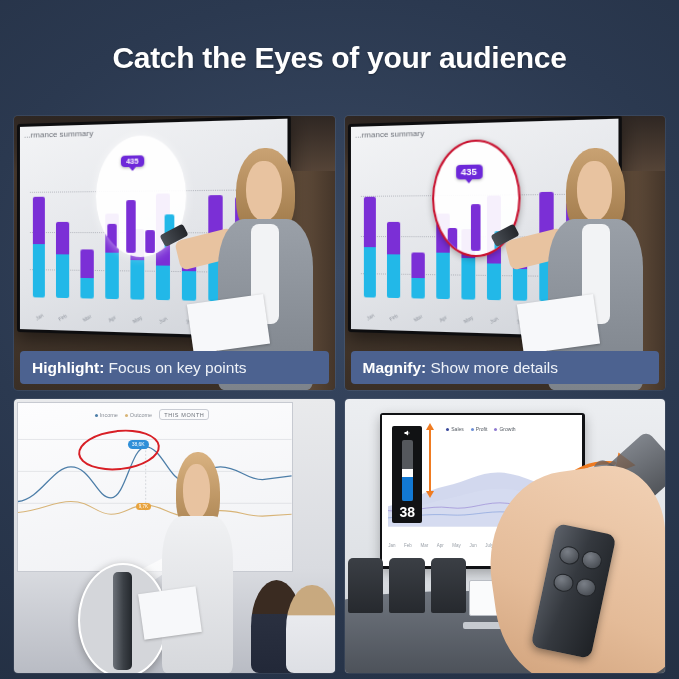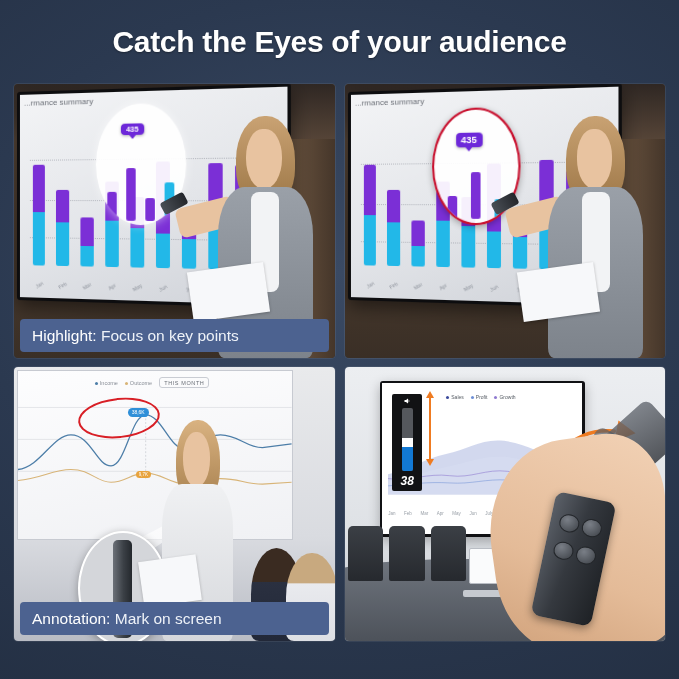--- a/index.html
+++ b/index.html
@@ -4,21 +4,21 @@
 <style>
   * { box-sizing: border-box; margin: 0; padding: 0; }
   html, body { width: 679px; height: 679px; overflow: hidden; }
   body {
     font-family: "Liberation Sans", sans-serif;
     background: radial-gradient(ellipse 120% 90% at 50% 40%, #3a4a64 0%, #2b3950 45%, #202b3d 100%);
   }
 
   
   .hero {
-    height: 84px;
+    height: 116px;
     display: flex; flex-direction: column;
     align-items: center; justify-content: center;
     gap: 2px;
   }
   .hero-line {
     color: #ffffff;
     font-weight: bold;
     font-size: 30px;
     letter-spacing: -0.3px;
     line-height: 1.12;
@@ -49,21 +49,21 @@
     left: 6px; right: 6px; bottom: 6px;
     background: #4c6290;
     border-radius: 4px;
     padding: 7px 12px;
     color: #fff;
     font-size: 15.5px;
     line-height: 1.25;
     white-space: nowrap;
     overflow: hidden;
   }
-  .caption b { font-weight: normal; }
+  .caption b { font-weight: bold; }
   .caption span { font-weight: normal; color: #eef2f8; }
 
   
   .office-bg {
     position: absolute; inset: 0;
     background:
       linear-gradient(180deg,#5d4a3a 0%,#4a3a2d 55%,#3a2f26 100%);
   }
   .office-bg::after{
     content:""; position:absolute; right:0; top:0; width:26%; height:100%;
@@ -239,21 +239,21 @@
     background:#111214; border-radius:2px;
     display:flex; flex-direction:column; align-items:center;
     padding:3px 0; color:#fff;
   }
   .vol-track {
     position:relative; width:38%; flex:1; background:#55585d; border-radius:2px;
     margin:3px 0; overflow:hidden;
   }
   .vol-fill { position:absolute; left:0; right:0; bottom:0; height:38%; background:#1279d4; }
   .vol-knob { position:absolute; left:0; right:0; bottom:38%; height:14%; background:#fff; }
-  .vol-num { font-size:12px; font-weight:bold;font-style:italic; }
+  .vol-num { font-size:14px; font-weight:bold; }
   .arrow-v {
     position:absolute; left:23.5%; top:9%; width:2px; height:42%;
     background:#ef7b21;
   }
   .arrow-v::before, .arrow-v::after {
     content:""; position:absolute; left:50%; transform:translateX(-50%);
     border-left:4.5px solid transparent; border-right:4.5px solid transparent;
   }
   .arrow-v::before { top:-6px; border-bottom:7px solid #ef7b21; }
   .arrow-v::after { bottom:-6px; border-top:7px solid #ef7b21; }
@@ -499,20 +499,23 @@
         <div class="pointer"></div>
         <div class="p-arm"></div>
         <div class="p-hair"></div>
         <div class="p-face"></div>
         <div class="p-body"></div>
         <div class="p-shirt"></div>
         <div class="p-paper"></div>
       </div>
     </div>
 
+    <div class="caption">
+      <b>Magnify:</b><span> Show more details</span>
+    </div>
   </div>
 
   <div class="panel">
     <div class="scene">
       <div class="room3"></div>
 
       <div class="board">
         <div class="board-top">
           <span>
             <i class="legend-dot" style="background:#4d7ea8"></i><span>Income</span>
@@ -549,23 +552,20 @@
         <div class="p-hair" style="background:linear-gradient(180deg,#d9b281,#a8814f)"></div>
         <div class="p-face"></div>
         <div class="p-body" style="background:linear-gradient(180deg,#f0f1f3,#d6d8dc)"></div>
         <div class="p-paper"></div>
       </div>
 
       <div class="aud" style="right:10%; bottom:0; width:16%; height:34%; background:linear-gradient(180deg,#3a2b21 0%,#3a2b21 36%,#2a3040 37%,#222838 100%);"></div>
       <div class="aud" style="right:-1%; bottom:0; width:16%; height:32%; background:linear-gradient(180deg,#c8a97f 0%,#c8a97f 34%,#e9eaee 35%,#dddfe4 100%);"></div>
     </div>
 
-    <div class="caption">
-      <b>Annotation:</b><span> Mark on screen</span>
-    </div>
   </div>
 
   <div class="panel">
     <div class="scene">
       <div class="room4"></div>
 
       <div class="display4">
         <div class="display4-screen">
 
           <div class="legend4">

